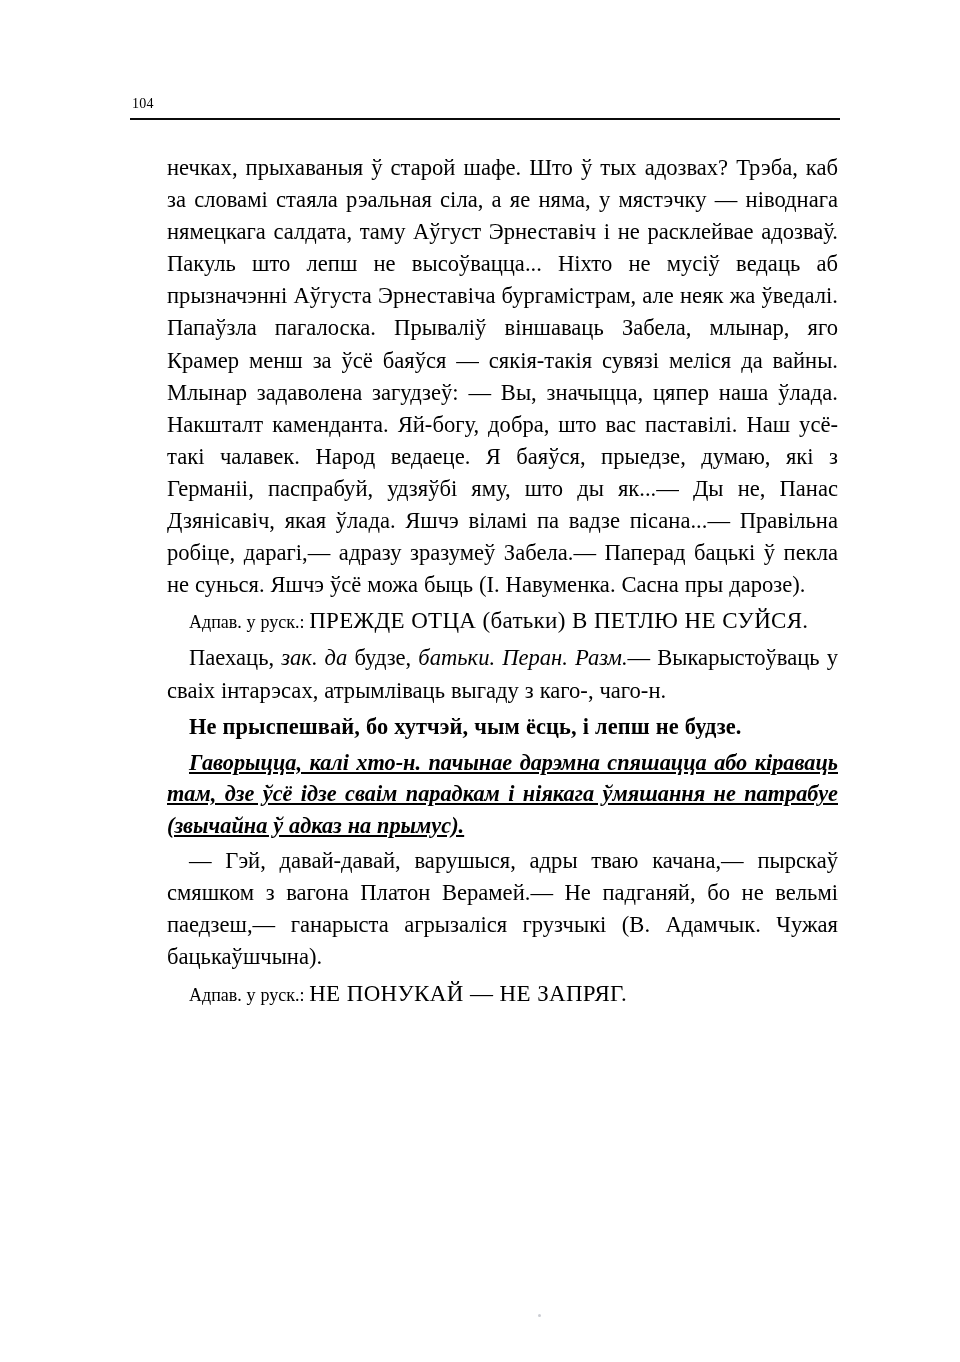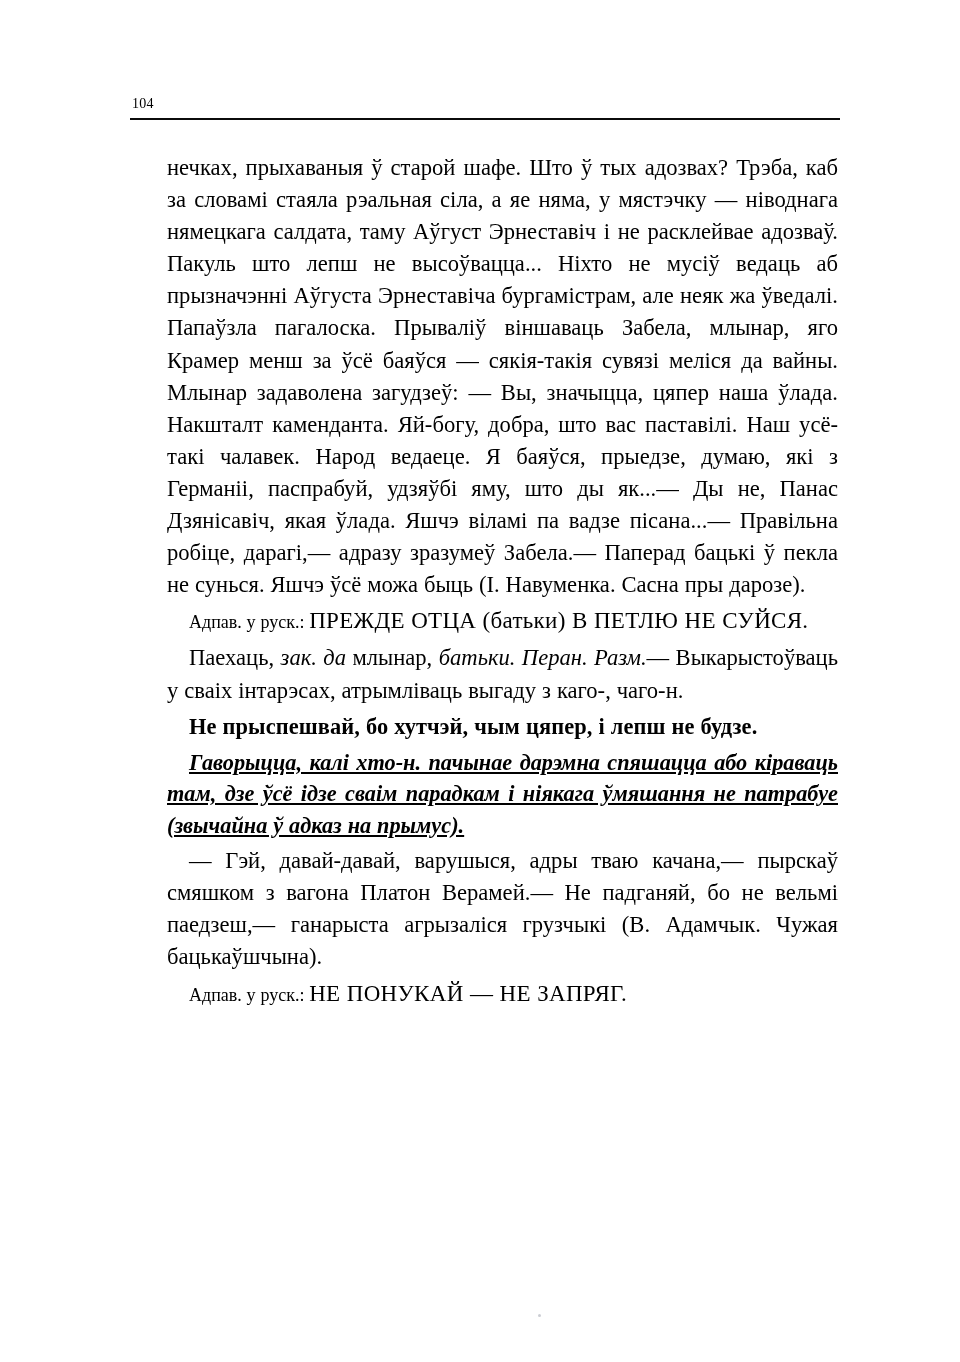--- a/index.html
+++ b/index.html
@@ -133,24 +133,24 @@
   <div class="body-col">
 
     <p class="tb cont">нечках, прыхаваныя ў старой шафе. Што ў тых адозвах? Трэба, каб за словамі стаяла рэальная сіла, а яе няма, у мястэчку — ніводнага нямецкага салдата, таму Аўгуст Эрнеставіч і не расклейвае адозваў. Пакуль што лепш не высоўвацца... Ніхто не мусіў ведаць аб прызначэнні Аўгуста Эрнеставіча бургамістрам, але неяк жа ўведалі. Папаўзла пагалоска. Прываліў віншаваць Забела, млынар, яго Крамер менш за ўсё баяўся — сякія-такія сувязі меліся да вайны. Млынар задаволена загудзеў: — Вы, значыцца, цяпер наша ўлада. Накшталт каменданта. Яй-богу, добра, што вас паставілі. Наш усё-такі чалавек. Народ ведаеце. Я баяўся, прыедзе, думаю, які з Германіі, паспрабуй, удзяўбі яму, што ды як...— Ды не, Панас Дзянісавіч, якая ўлада. Яшчэ віламі па вадзе пісана...— Правільна робіце, дарагі,— адразу зразумеў Забела.— Паперад бацькі ў пекла не сунься. Яшчэ ўсё можа быць (І. Навуменка. Сасна пры дарозе).</p>
 
     <p class="tb indent sp-ad1">
       <span class="equiv-label">Адпав. у руск.: </span><span class="equiv-caps">ПРЕЖДЕ ОТЦА (батьки) В ПЕТЛЮ НЕ СУЙСЯ.</span>
     </p>
 
 
     <p class="tb indent defn sp-def">
-      <span>Паехаць, </span><i>зак. </i><i>да </i><span>млынар, </span><i>батьки. Перан. Разм.</i><span>— </span><span>Выкарыстоўваць у сваіх інтарэсах, атрымліваць выгаду з каго-, чаго-н.</span>
+      <span>Паехаць, </span><i>зак. </i><i>да </i><span>будзе, </span><i>батьки. Перан. Разм.</i><span>— </span><span>Выкарыстоўваць у сваіх інтарэсах, атрымліваць выгаду з каго-, чаго-н.</span>
     </p>
 
-    <p class="tb indent proverb sp-prov">Не прыспешвай, бо хутчэй, чым цяпер, і лепш не будзе.</p>
+    <p class="tb indent proverb sp-prov">Не прыспешвай, бо хутчэй, чым ёсць, і лепш не будзе.</p>
 
     <p class="tb indent gloss sp-gloss">Гаворыцца, калі хто-н. пачынае дарэмна спяшацца або кіраваць там, дзе ўсё ідзе сваім парадкам і ніякага ўмяшання не патрабуе (звычайна ў адказ на прымус).</p>
 
     <p class="tb indent sp-cite">— Гэй, давай-давай, варушыся, адры тваю качана,— пырскаў смяшком з вагона Платон Верамей.— Не падганяй, бо не вельмі паедзеш,— ганарыста агрызаліся грузчыкі (В. Адамчык. Чужая бацькаўшчына).</p>
 
     <p class="tb indent sp-ad2">
       <span class="equiv-label">Адпав. у руск.: </span><span class="equiv-caps">НЕ ПОНУКАЙ — НЕ ЗАПРЯГ.</span>
     </p>
 
   </div>

